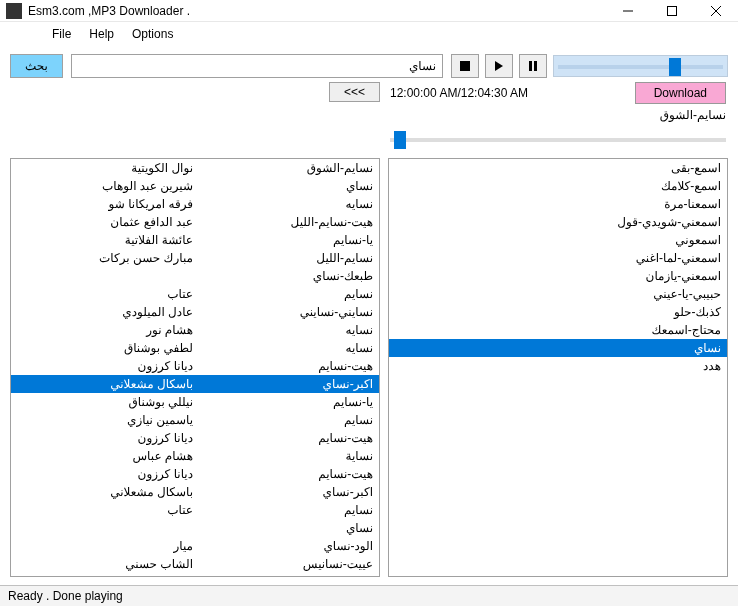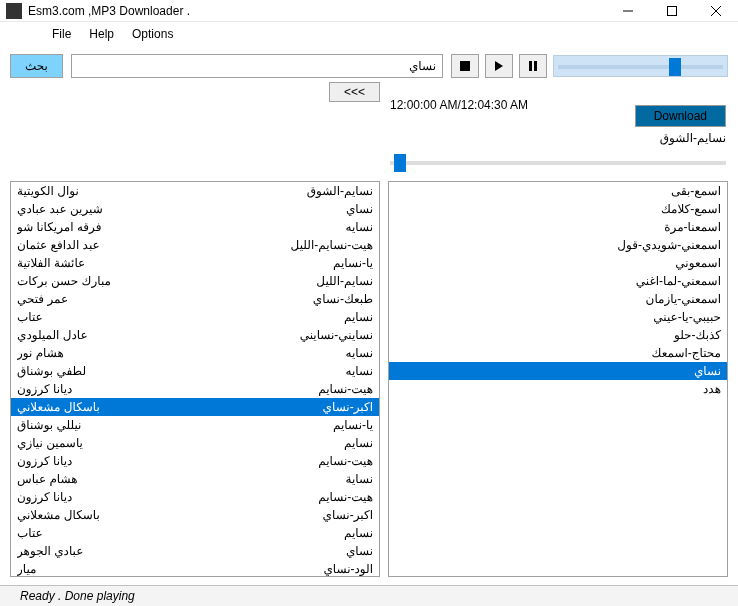--- a/index.html
+++ b/index.html
@@ -23,33 +23,33 @@
 
   .slider-wrap { width: 175px; height: 22px; background: #cfe3f6; border: 1px solid #bcd; position: relative; }
   .slider-track { position: absolute; top: 9px; left: 4px; right: 4px; height: 4px; background: #b8d1ea; }
   .slider-thumb { position: absolute; top: 2px; width: 12px; height: 18px; background: #0078d7; }
 
   .left-pane { flex: 1; display: flex; flex-direction: column; gap: 4px; }
   .right-pane { width: 340px; display: flex; flex-direction: column; gap: 4px; }
 
   .nav-btn { border: 1px solid #a0a0a0; background: #efefef; padding: 2px 14px; align-self: flex-end; cursor: pointer; }
 
-  .dl-btn { border: 1px solid #999; background: #0369a1; padding: 3px 18px; cursor: pointer; margin-top: 23px; }
+  .dl-btn { border: 1px solid #999; background: #f9a8d4; padding: 3px 18px; cursor: pointer; }
 
   .listbox { border: 1px solid #a0a0a0; overflow-y: auto; overflow-x: hidden; flex: 1; background: #fff; }
   .listbox .row { display: flex; direction: rtl; padding: 0 6px; line-height: 18px; white-space: nowrap; }
   .listbox .row.selected { background: #0078d7; color: #fff; }
   .listbox .col1 { width: 180px; text-align: right; overflow: hidden; }
-  .listbox .col2 { flex: 1; text-align: left; overflow: hidden; }
+  .listbox .col2 { flex: 1; text-align: right; overflow: hidden; }
   .simple .row { direction: rtl; text-align: center; padding: 0 6px; line-height: 18px; }
   .simple .row.selected { background: #0078d7; color: #fff; }
 
   .content { display: flex; gap: 8px; padding: 0 10px 8px 10px; flex: 1; min-height: 0; }
 
-  .statusbar { border-top: 1px solid #c0c0c0; padding: 3px 20px; background: #f4f4f4; font-style: italic; }
+  .statusbar { border-top: 1px solid #c0c0c0; padding: 3px 8px; background: #f4f4f4; }
 
   .nowplaying-row { display: flex; align-items: center; justify-content: space-between; gap: 8px; padding: 0 2px; }
   .time { direction: ltr; font-size: 12px; }
   .trackname { flex:1; text-align: right; direction: rtl; }
   .pos-slider { position:relative; height:20px; margin: 4px 2px;}
   .pos-track { position:absolute; top:8px; height:4px; background:#ddd; left:0; right:0; }
   .pos-thumb { position:absolute; top:1px; width:12px; height:18px; background:#0078d7; left:4px; }
 </style>
 </head>
 <body>
@@ -131,41 +131,40 @@
 
 <div class="content">
   <div class="left-pane">
     <div class="listbox" id="main-list">
         <div class="row">
           <span class="col1">نسايم-الشوق</span>
           <span class="col2">نوال الكويتية</span>
         </div>
         <div class="row">
           <span class="col1">نساي</span>
-          <span class="col2">شيرين عبد عبادي</span>
+          <span class="col2">شيرين عبد الوهاب</span>
         </div>
         <div class="row">
           <span class="col1">نسايه</span>
           <span class="col2">فرقه امريكانا شو</span>
         </div>
         <div class="row">
           <span class="col1">هيت-نسايم-الليل</span>
           <span class="col2">عبد الدافع عثمان</span>
         </div>
         <div class="row">
           <span class="col1">يا-نسايم</span>
           <span class="col2">عائشة الفلاتية</span>
         </div>
         <div class="row">
           <span class="col1">نسايم-الليل</span>
           <span class="col2">مبارك حسن بركات</span>
         </div>
         <div class="row">
           <span class="col1">طبعك-نساي</span>
-          <span class="col2">عمر فتحي</span>
         </div>
         <div class="row">
           <span class="col1">نسايم</span>
           <span class="col2">عتاب</span>
         </div>
         <div class="row">
           <span class="col1">نسايني-نسايني</span>
           <span class="col2">عادل الميلودي</span>
         </div>
         <div class="row">
@@ -207,21 +206,20 @@
         <div class="row">
           <span class="col1">اكبر-نساي</span>
           <span class="col2">باسكال مشعلاني</span>
         </div>
         <div class="row">
           <span class="col1">نسايم</span>
           <span class="col2">عتاب</span>
         </div>
         <div class="row">
           <span class="col1">نساي</span>
-          <span class="col2">عبادي الجوهر</span>
         </div>
         <div class="row">
           <span class="col1">الود-نساي</span>
           <span class="col2">ميار</span>
         </div>
         <div class="row">
           <span class="col1">عييت-نسانيس</span>
           <span class="col2">الشاب حسني</span>
         </div>
       </div>

